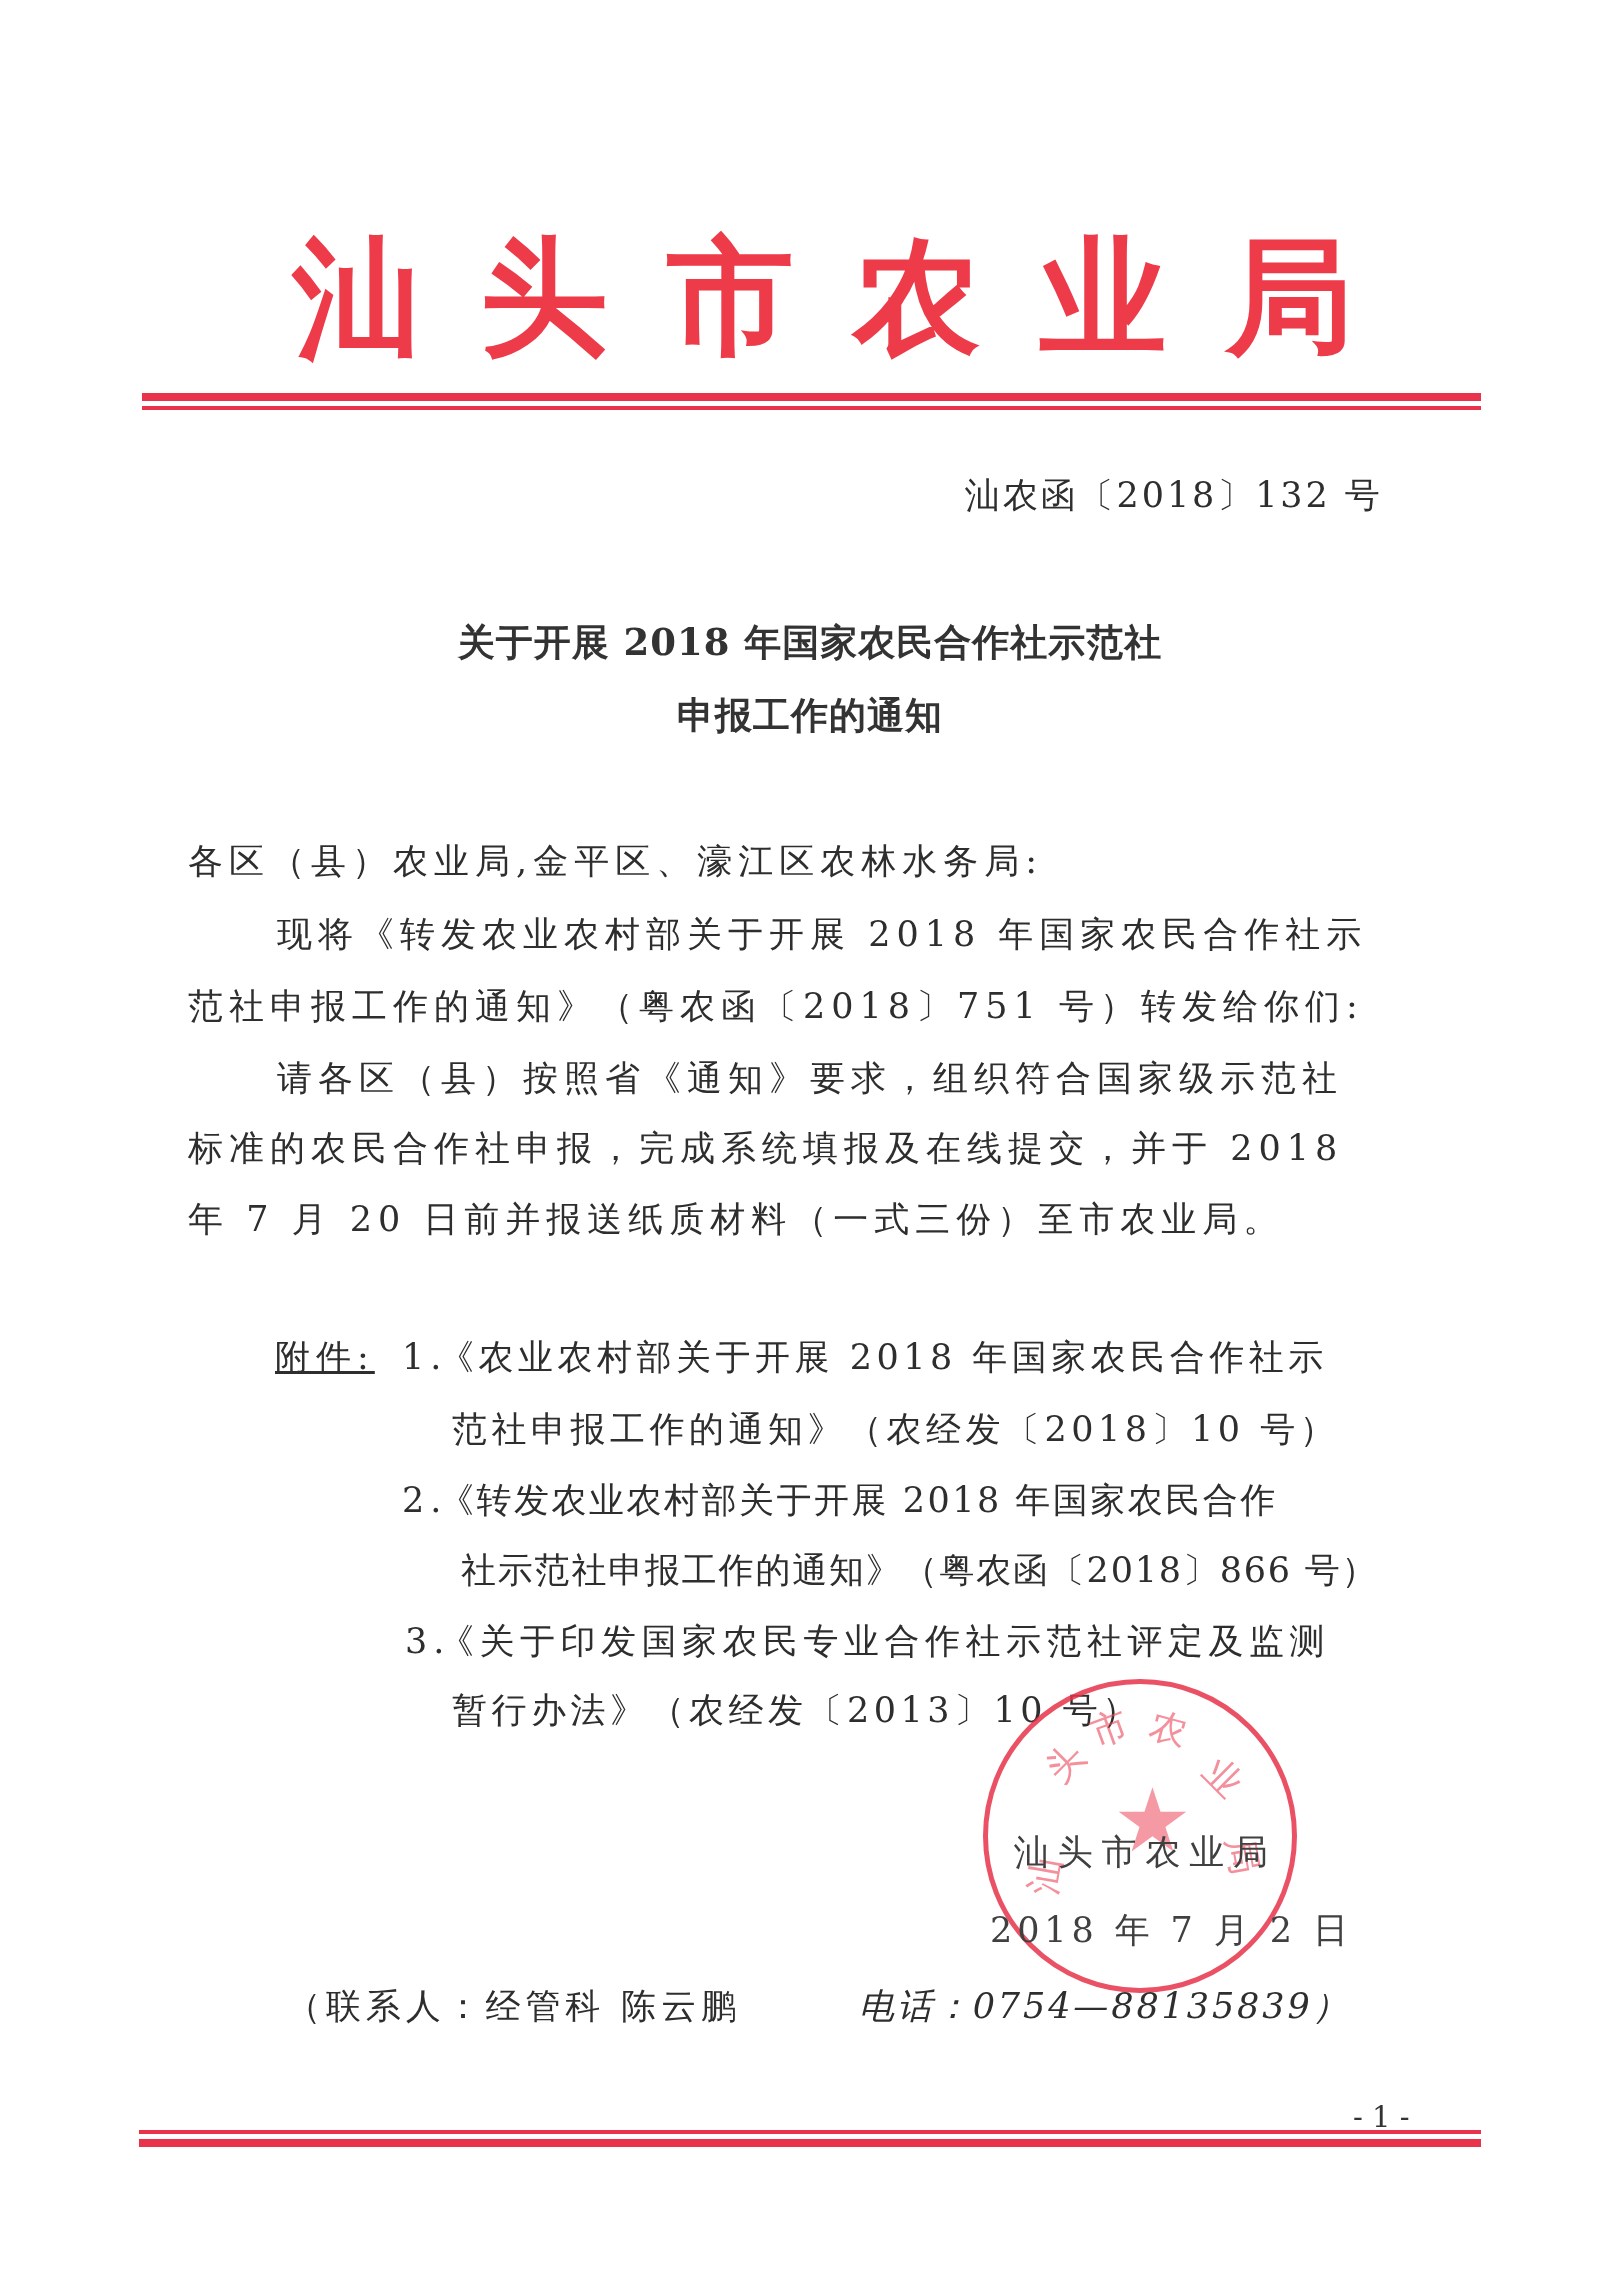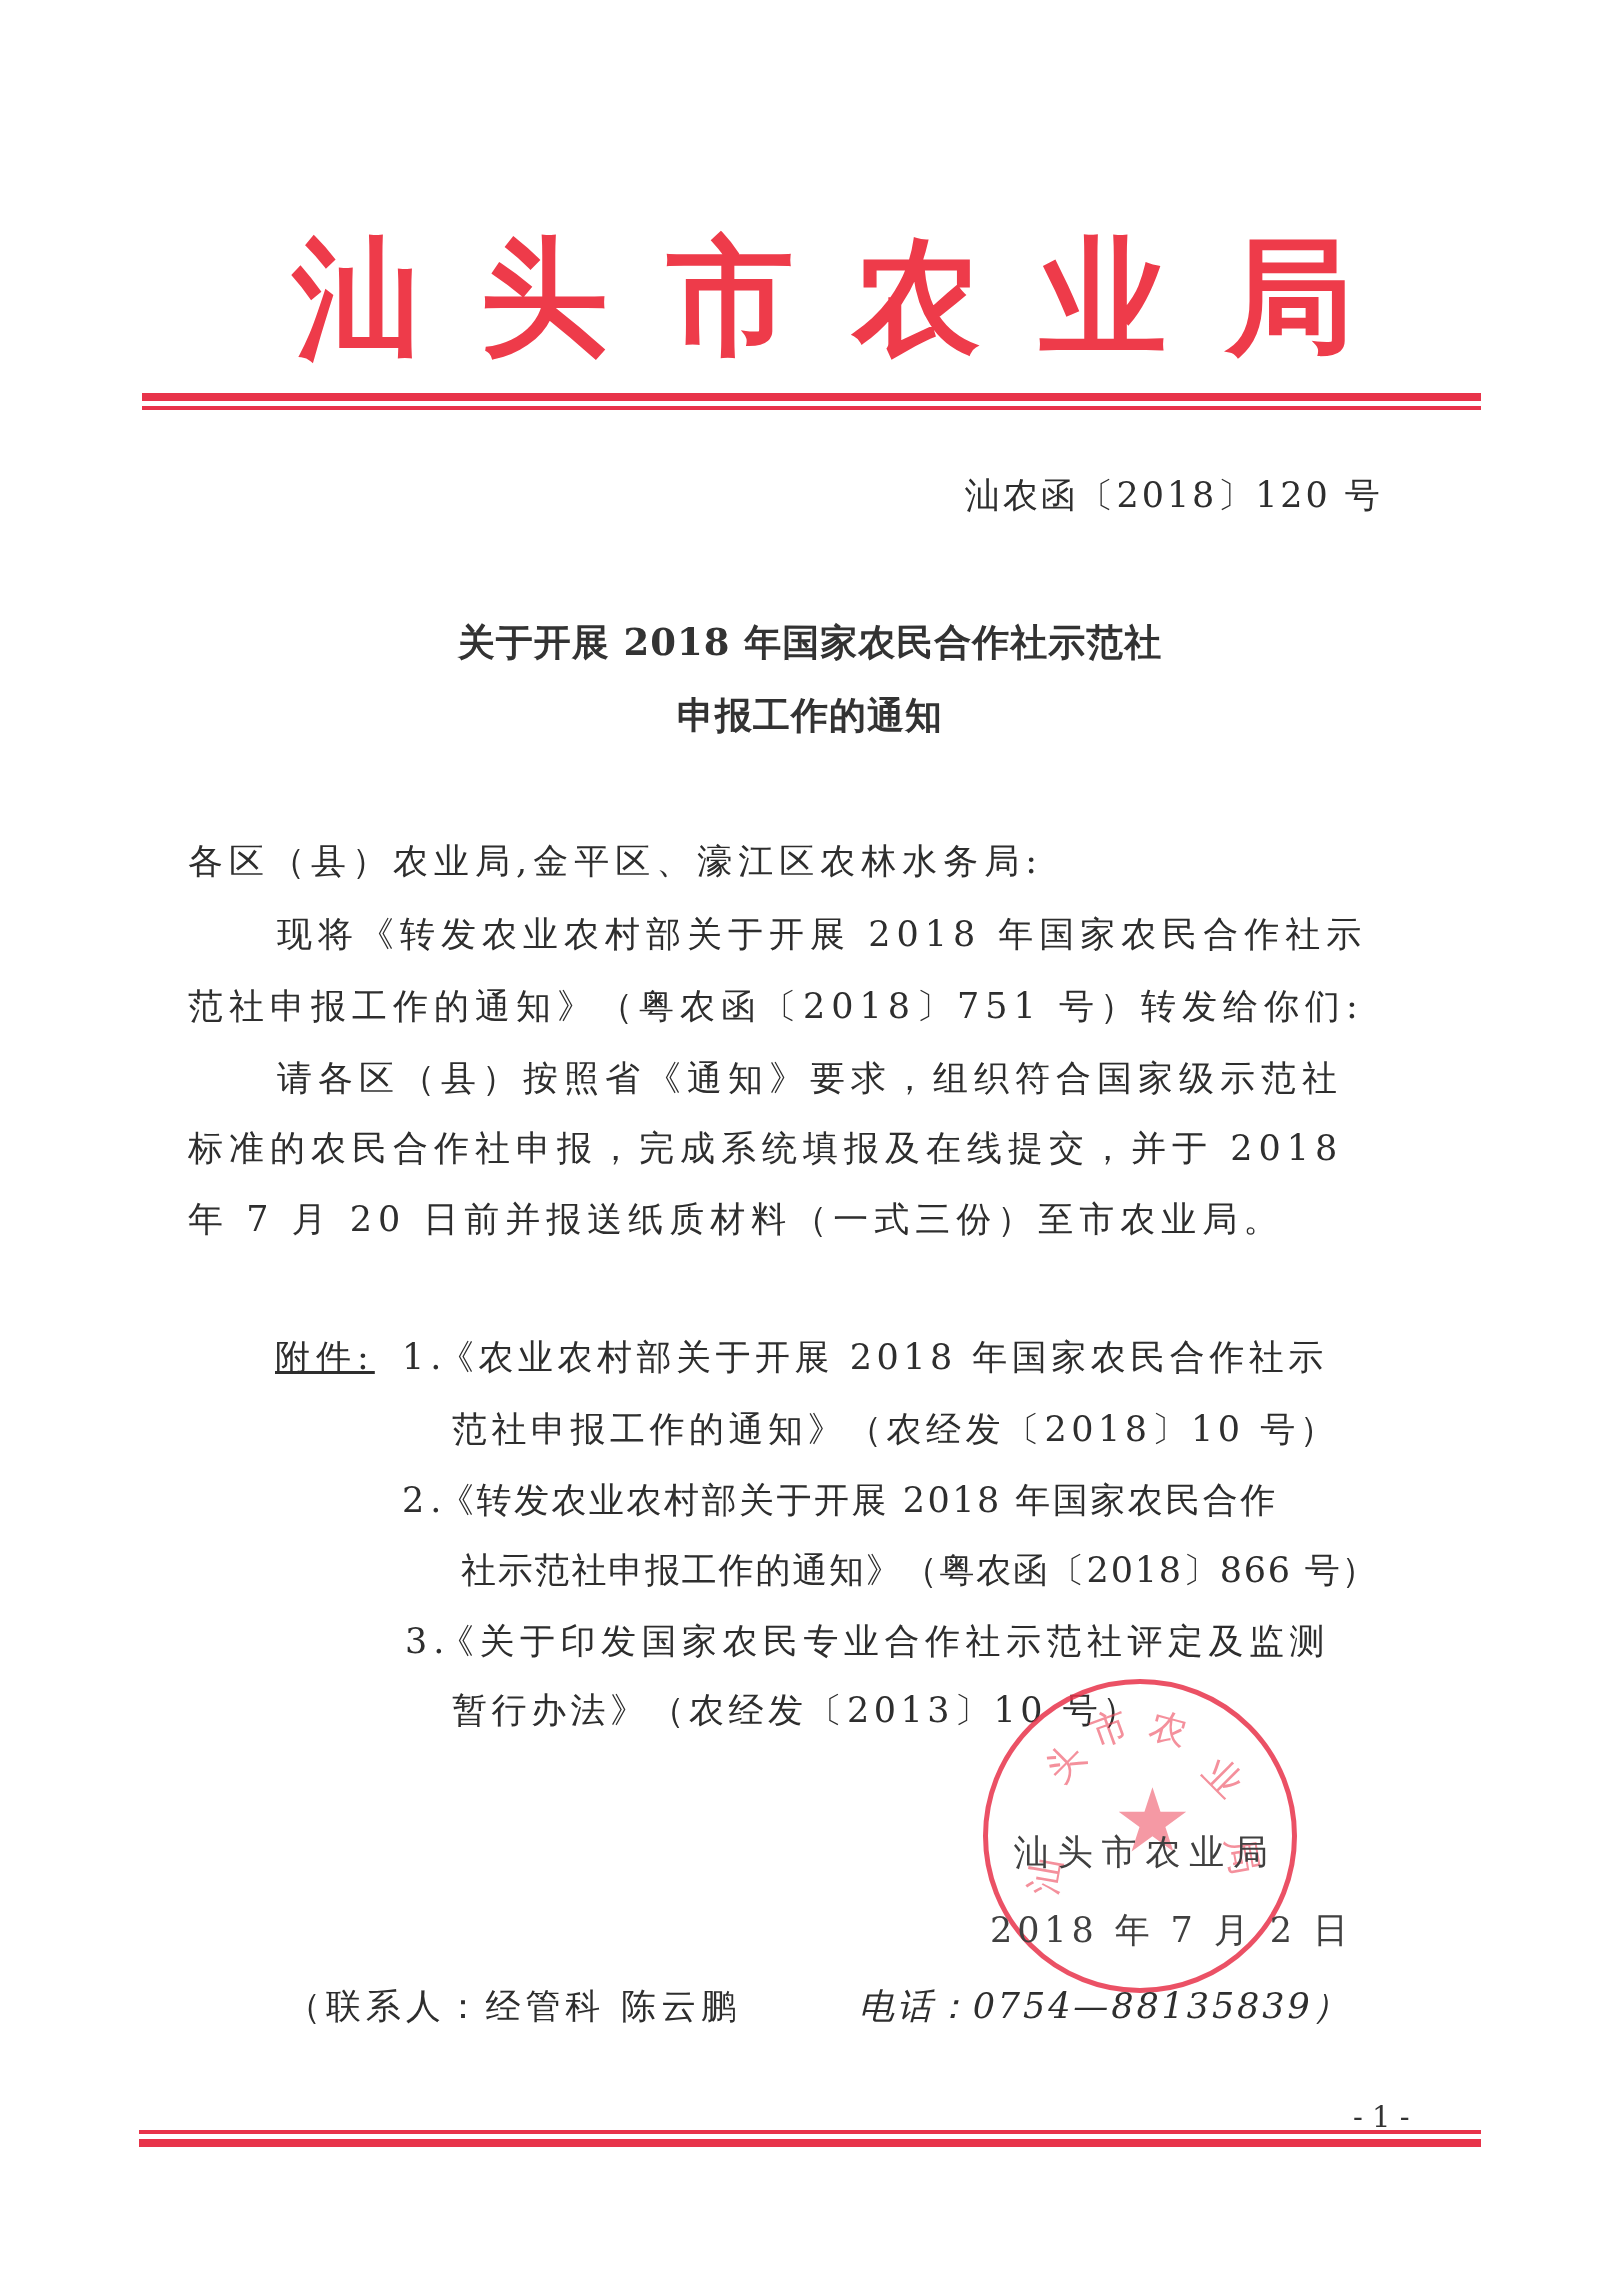--- a/index.html
+++ b/index.html
@@ -26,21 +26,21 @@
   <span>头</span>
   <span>市</span>
   <span>农</span>
   <span>业</span>
   <span>局</span>
 </div>
 
 <div class="rule" style="left:142px; top:393px; width:1339px; height:7.8px;"></div>
 <div class="rule" style="left:142px; top:406px; width:1339px; height:3.9px;"></div>
 
-<div class="abs docno">汕农函〔2018〕120 号</div>
+<div class="abs docno">汕农函〔2018〕132 号</div>
 
 <div class="abs title" style="top:605px;">关于开展 2018 年国家农民合作社示范社</div>
 <div class="abs title" style="top:678px;">申报工作的通知</div>
 
 <div class="abs body-line" style="top:838px;">各区（县）农业局,金平区、濠江区农林水务局:</div>
 <div class="abs body-line" style="top:911px; left:277px;">现将《转发农业农村部关于开展 2018 年国家农民合作社示</div>
 <div class="abs body-line" style="top:983px;">范社申报工作的通知》（粤农函〔2018〕751 号）转发给你们:</div>
 <div class="abs body-line" style="top:1055px; left:277px;">请各区（县）按照省《通知》要求，组织符合国家级示范社</div>
 <div class="abs body-line" style="top:1125px;">标准的农民合作社申报，完成系统填报及在线提交，并于 2018</div>
 <div class="abs body-line" style="top:1196px;">年 7 月 20 日前并报送纸质材料（一式三份）至市农业局。</div>

